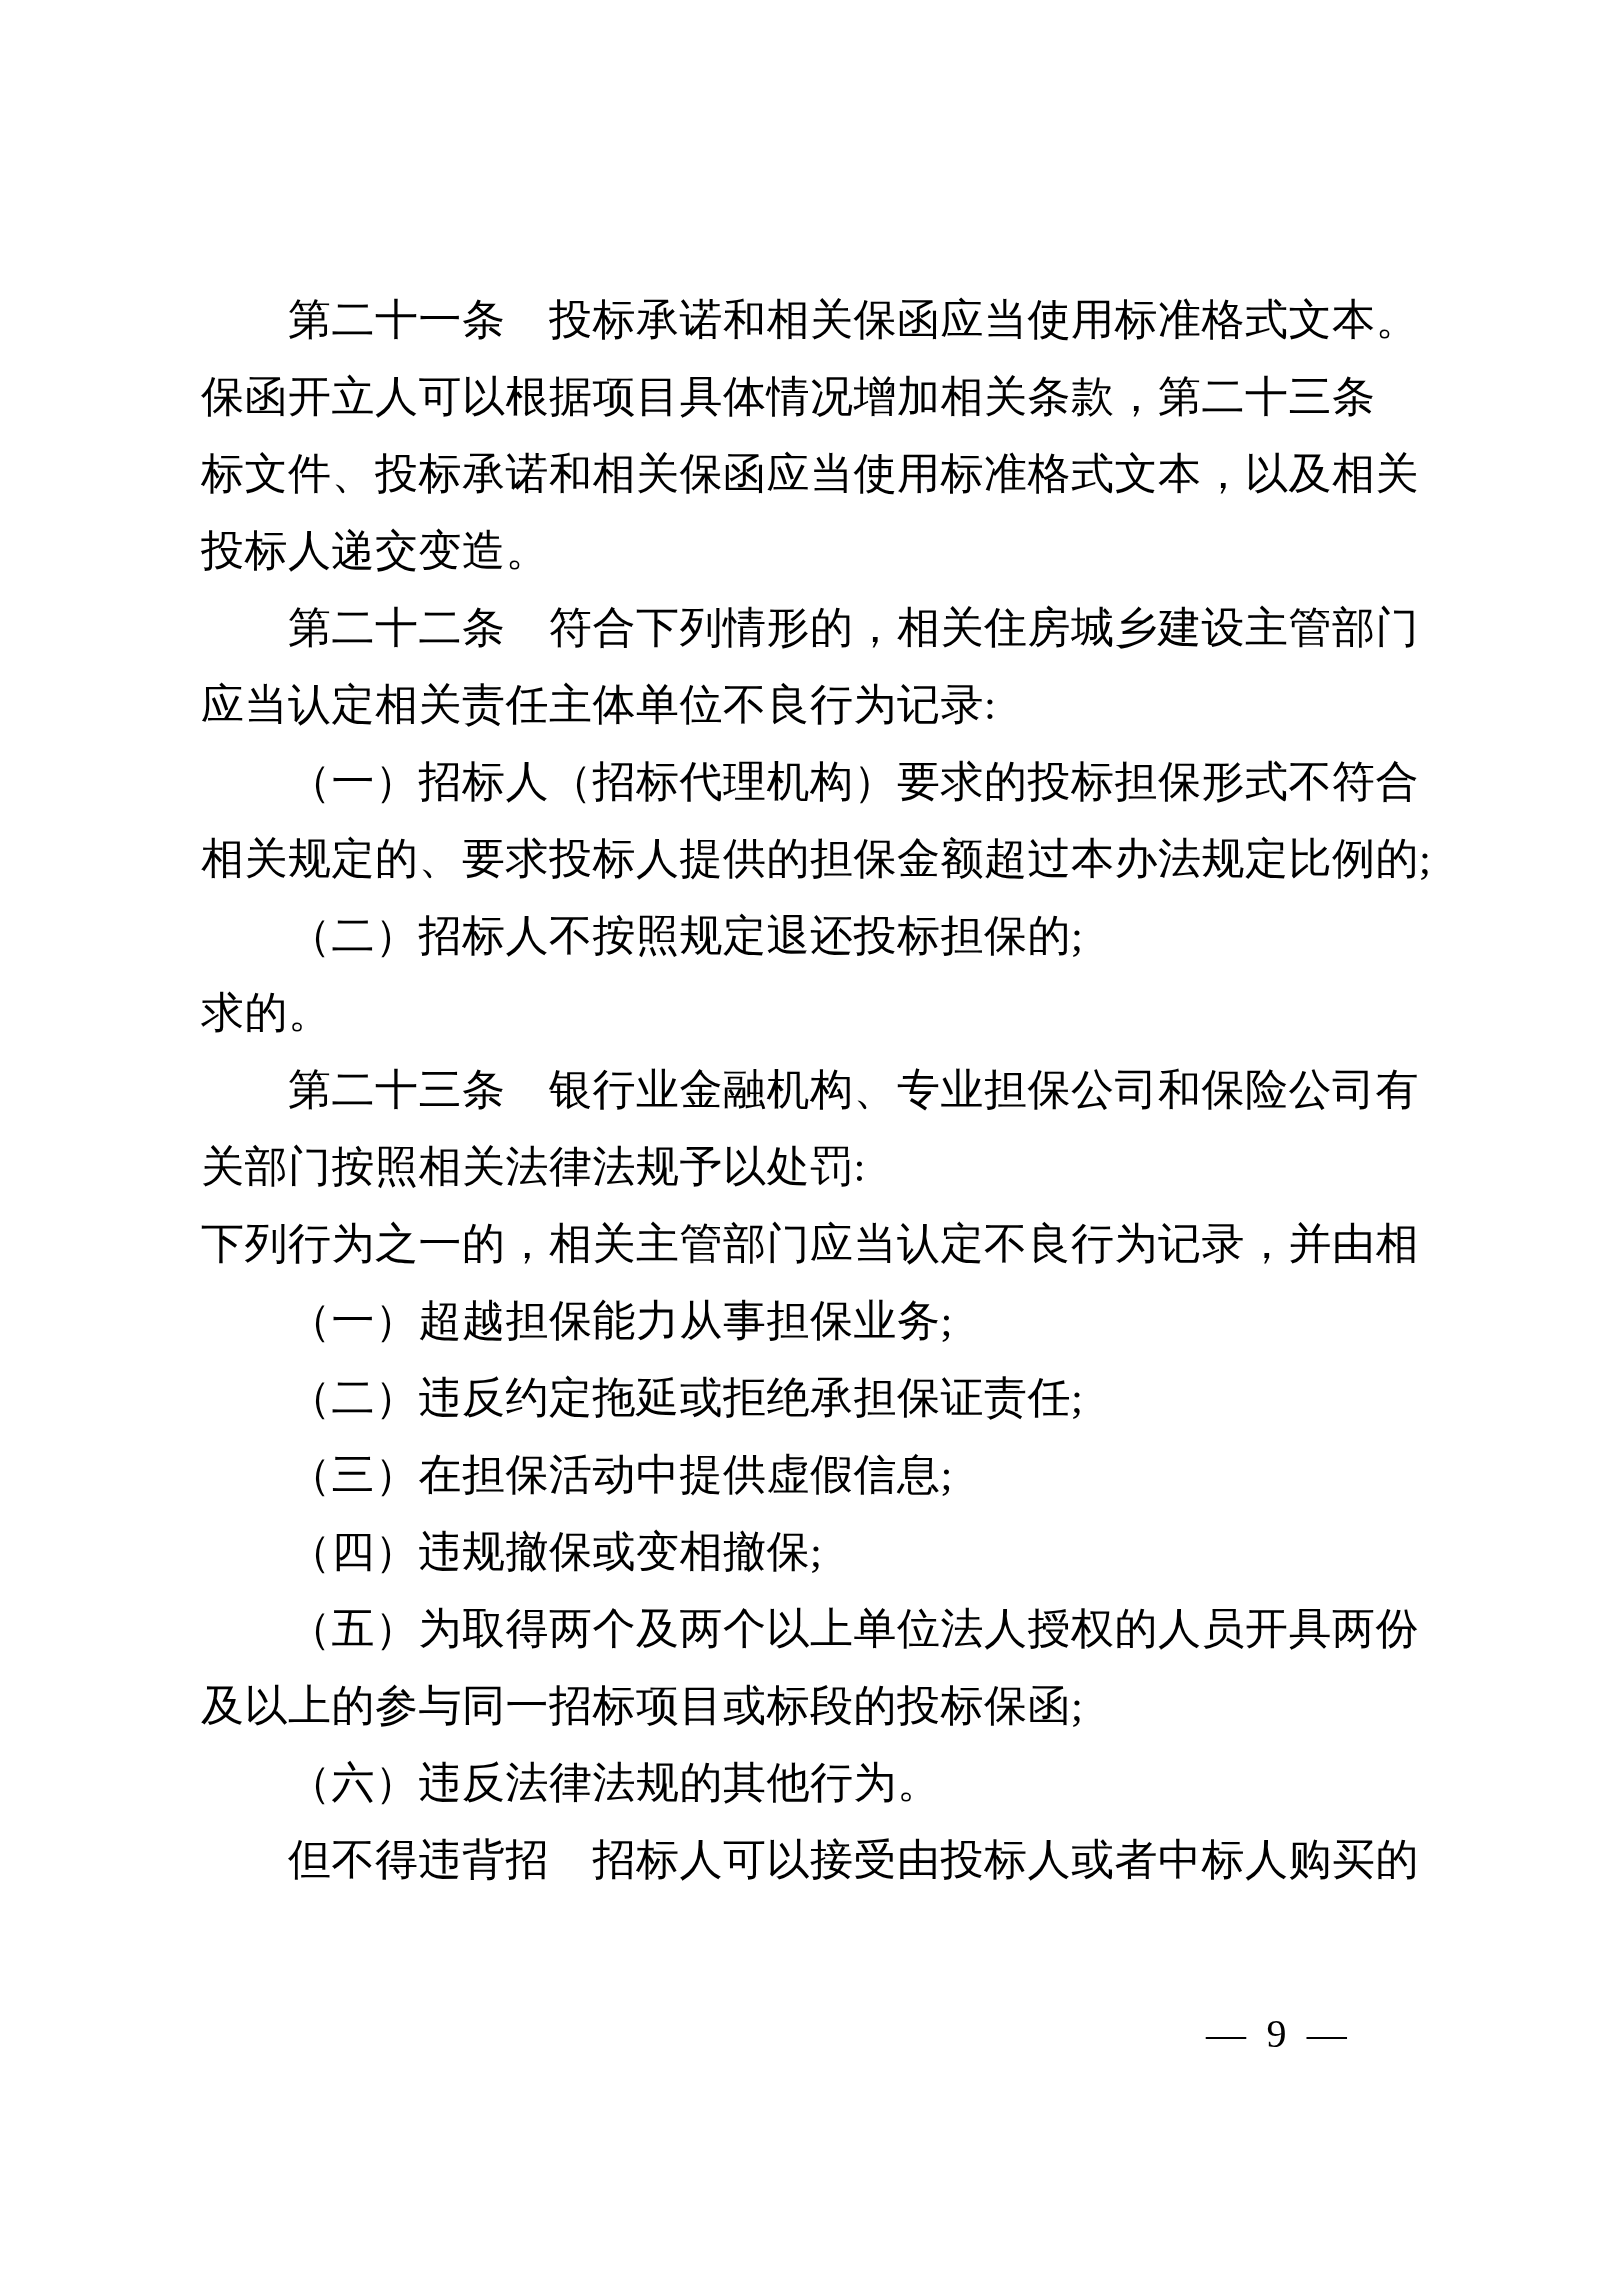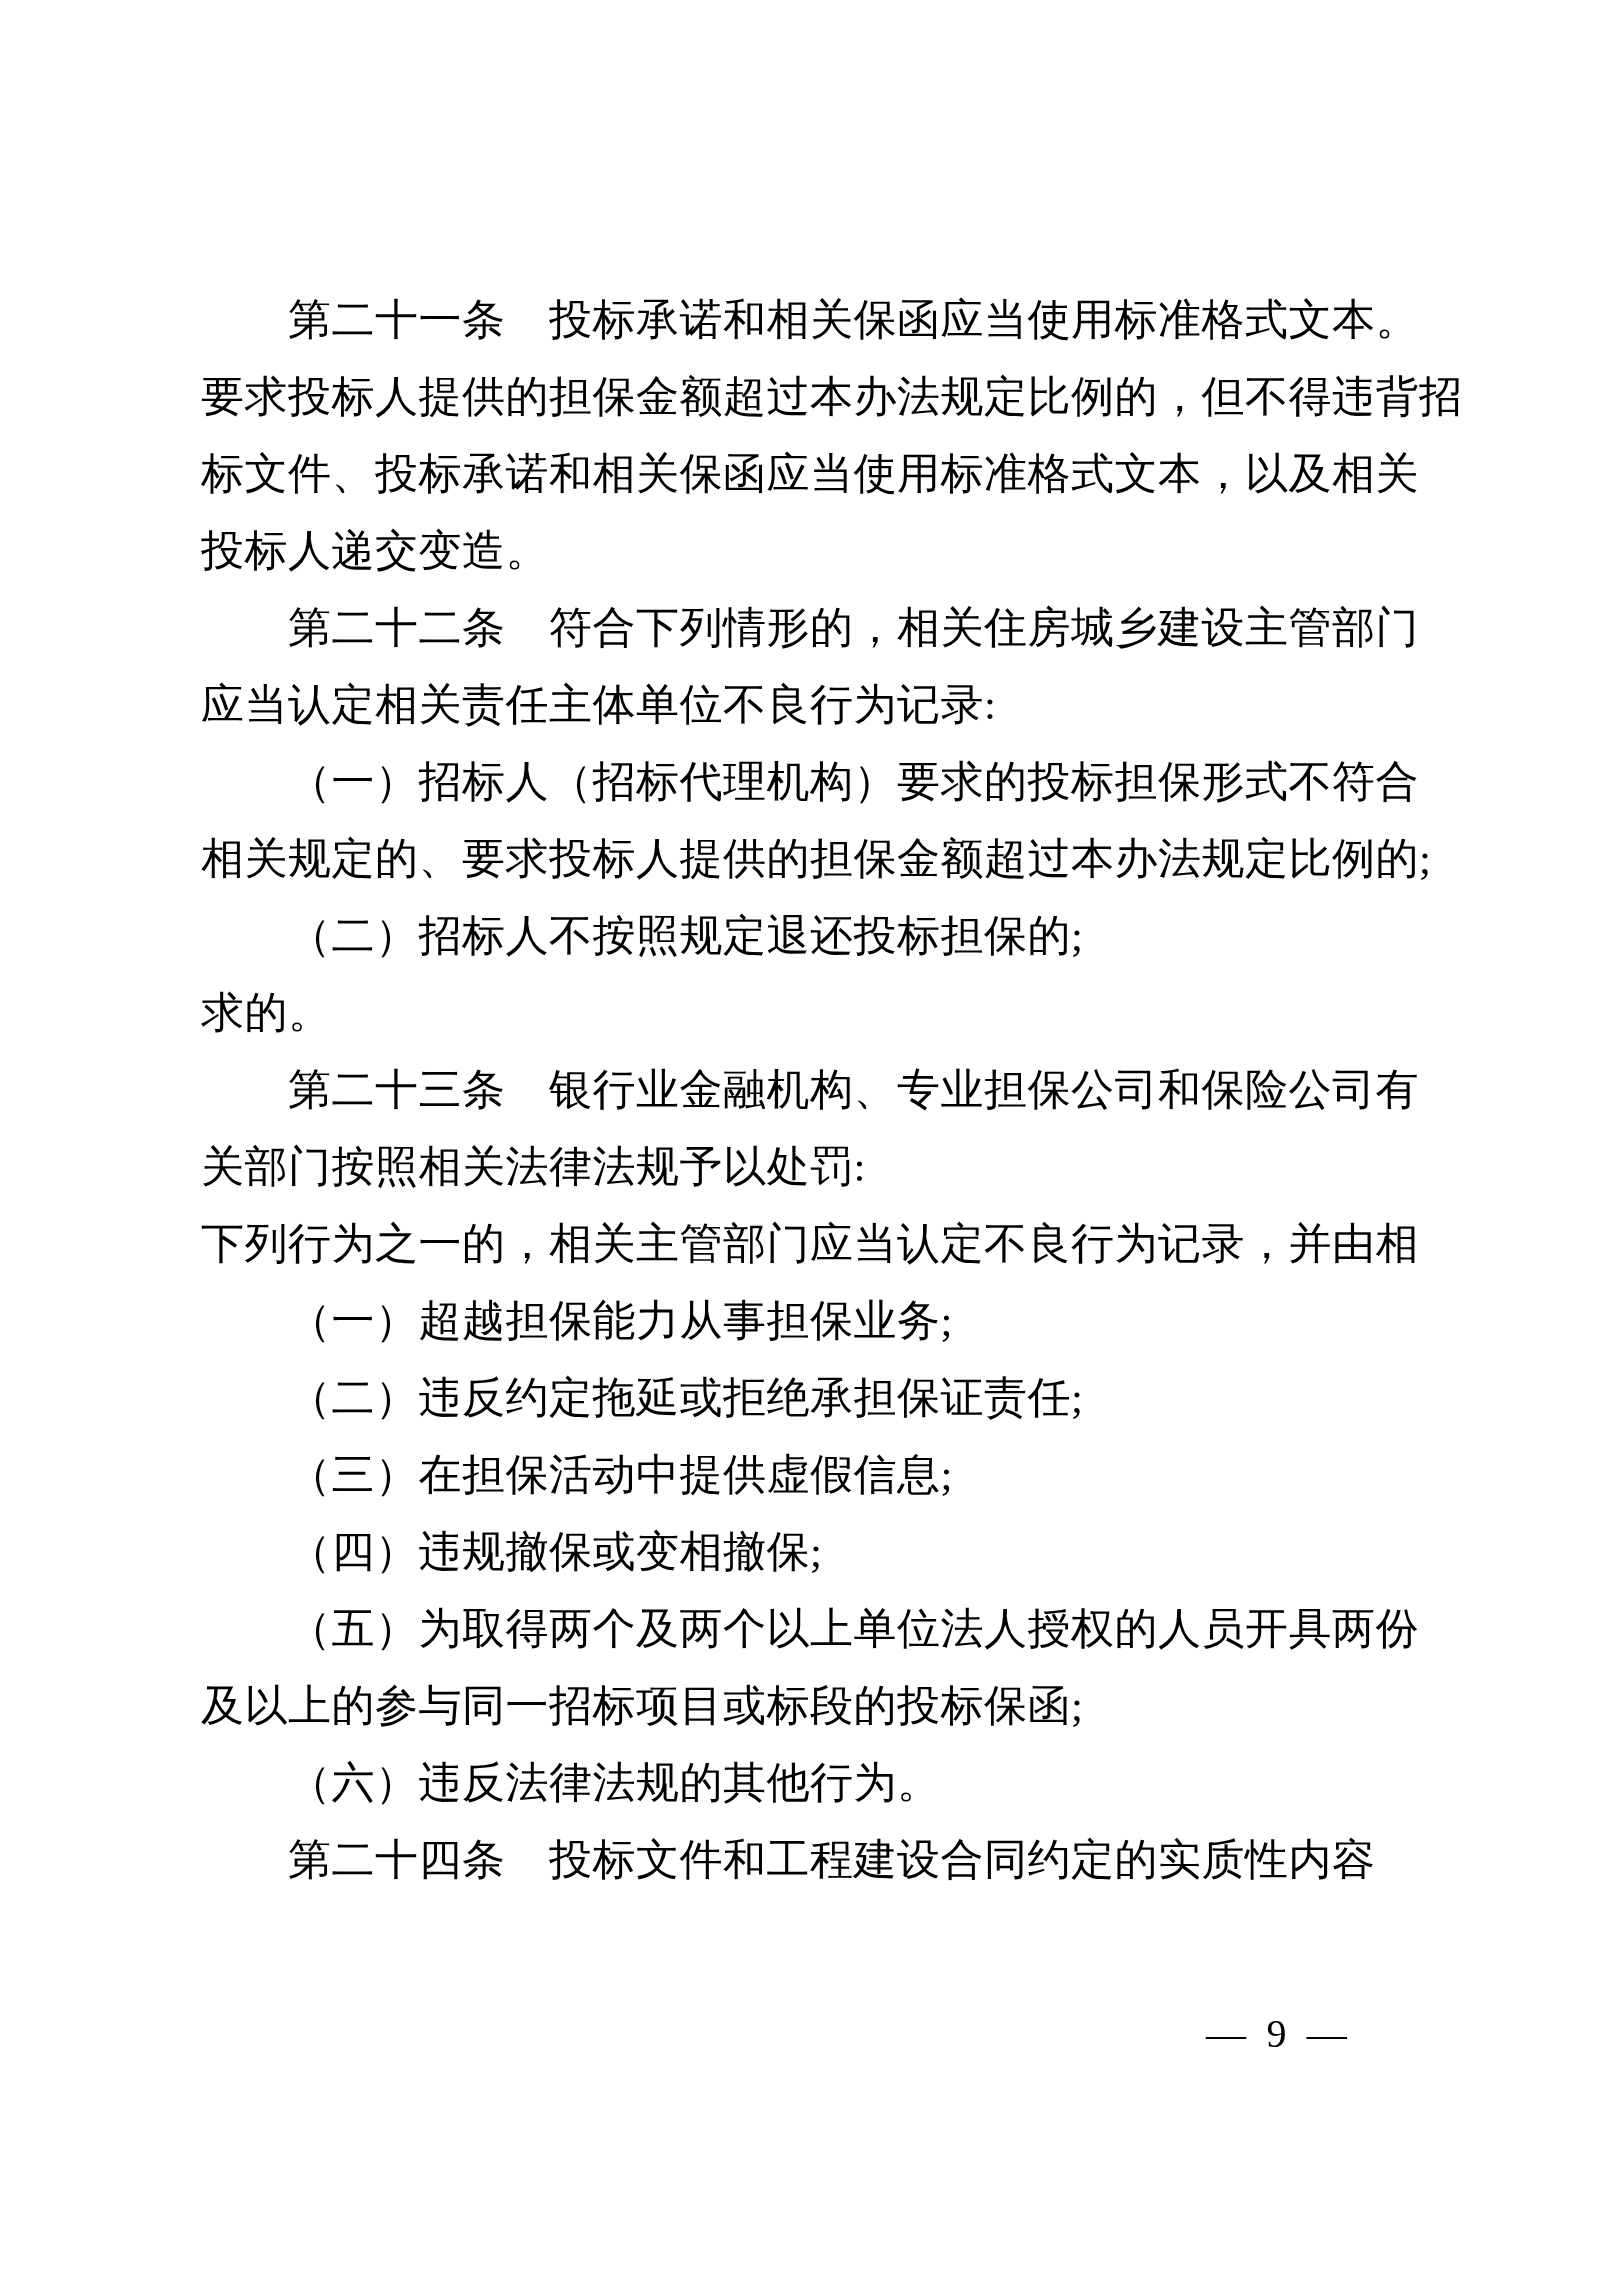--- a/index.html
+++ b/index.html
@@ -47,37 +47,37 @@
     color: #000000;
     white-space: nowrap;
   }
 </style>
 </head>
 <body>
 
 <div class="page">
   <div class="doc-body">
     <div class="line indent">第二十一条　投标承诺和相关保函应当使用标准格式文本。</div>
-    <div class="line">要求投标人提供的担保金额超过本办法规定比例的，但不得违背招</div>
+    <div class="line">保函开立人可以根据项目具体情况增加相关条款，第二十三条</div>
     <div class="line">标文件、投标承诺和相关保函应当使用标准格式文本，以及相关</div>
     <div class="line">投标人递交变造。</div>
     <div class="line indent">第二十二条　符合下列情形的，相关住房城乡建设主管部门</div>
     <div class="line">应当认定相关责任主体单位不良行为记录:</div>
     <div class="line indent">（一）招标人（招标代理机构）要求的投标担保形式不符合</div>
     <div class="line">相关规定的、要求投标人提供的担保金额超过本办法规定比例的;</div>
     <div class="line indent">（二）招标人不按照规定退还投标担保的;</div>
     <div class="line">求的。</div>
     <div class="line indent">第二十三条　银行业金融机构、专业担保公司和保险公司有</div>
     <div class="line">关部门按照相关法律法规予以处罚:</div>
     <div class="line">下列行为之一的，相关主管部门应当认定不良行为记录，并由相</div>
     <div class="line indent">（一）超越担保能力从事担保业务;</div>
     <div class="line indent">（二）违反约定拖延或拒绝承担保证责任;</div>
     <div class="line indent">（三）在担保活动中提供虚假信息;</div>
     <div class="line indent">（四）违规撤保或变相撤保;</div>
     <div class="line indent">（五）为取得两个及两个以上单位法人授权的人员开具两份</div>
     <div class="line">及以上的参与同一招标项目或标段的投标保函;</div>
     <div class="line indent">（六）违反法律法规的其他行为。</div>
-    <div class="line indent">第二十四条　投标文件和工程建设合同约定的实质性内容</div>
+    <div class="line indent">但不得违背招　招标人可以接受由投标人或者中标人购买的</div>
   </div>
 
   <div class="page-number">— 9 —</div>
 </div>
 
 
 </body></html>

